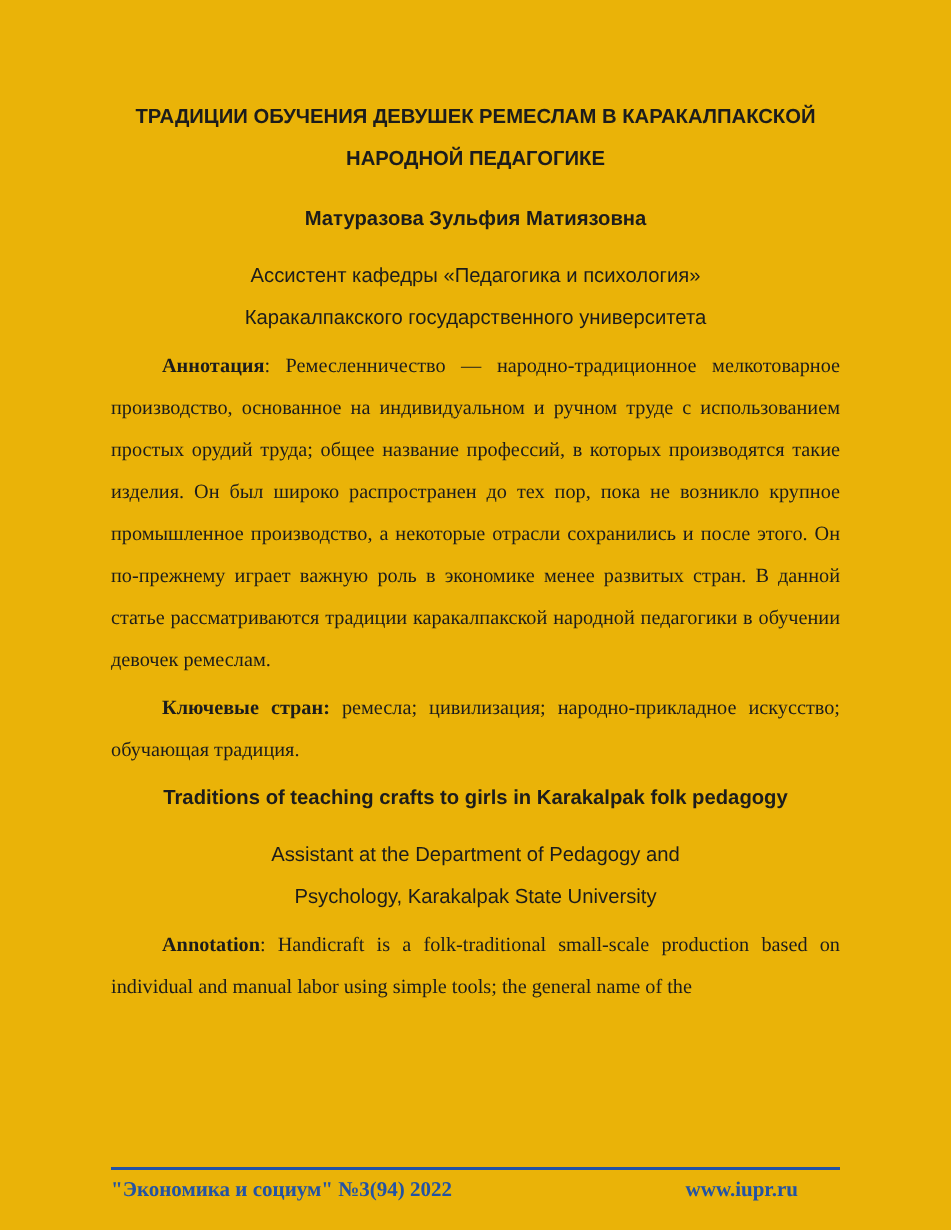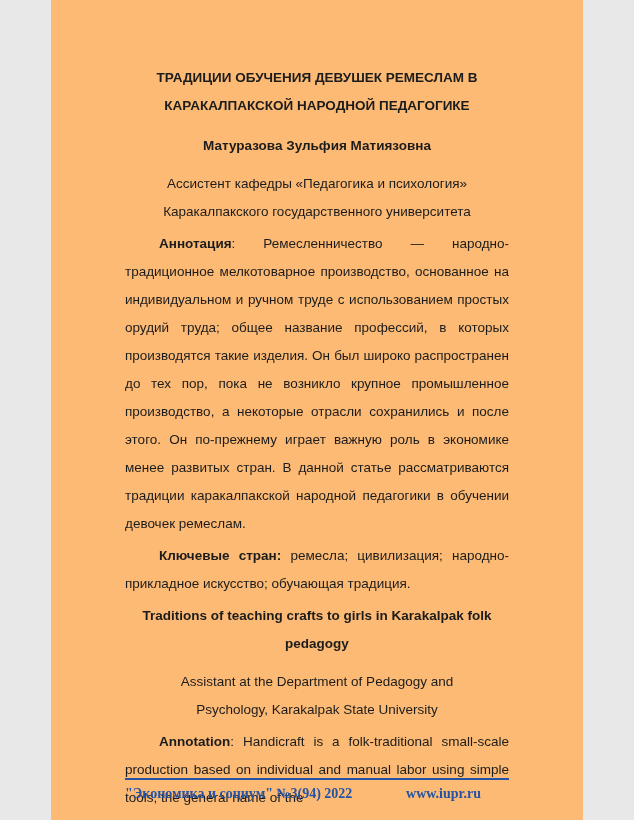--- a/index.html
+++ b/index.html
@@ -1,21 +1,21 @@
 <!DOCTYPE html>
 <html><head>
 <meta charset="utf-8">
 <style>
   html, body { margin: 0; padding: 0; background: #e8e8e8; }
   .page {
     position: relative;
-    width: 532px;
+    width: 634px;
     height: 820px;
     margin: 0 auto;
-    background: #fdba74;
+    background: #eab308;
     box-sizing: border-box;
     padding: 64px 74px 0 74px;
     overflow: hidden;
     font-family: "Liberation Sans", "DejaVu Sans", sans-serif;
     font-size: 13.5px;
     color: #1c1c1c;
   }
   .title {
     margin: 0 0 6px 0;
     text-align: center;
@@ -28,20 +28,21 @@
     line-height: 28px;
   }
   .bold { font-weight: bold; }
   .author { margin-top: 12px; font-weight: bold; }
   .affil-first { margin-top: 10px; }
   .para {
     margin: 4px 0 0 0;
     text-align: justify;
     text-indent: 34px;
     line-height: 28px;
+    font-family: Liberation Serif, serif;
   }
   .title-en { margin-top: 4px; }
   .author-en { margin-top: 6px; }
   .footer {
     position: absolute;
     left: 74px;
     right: 74px;
     top: 778px;
     border-top: 2px solid #2353a4;
     padding-top: 6px;

